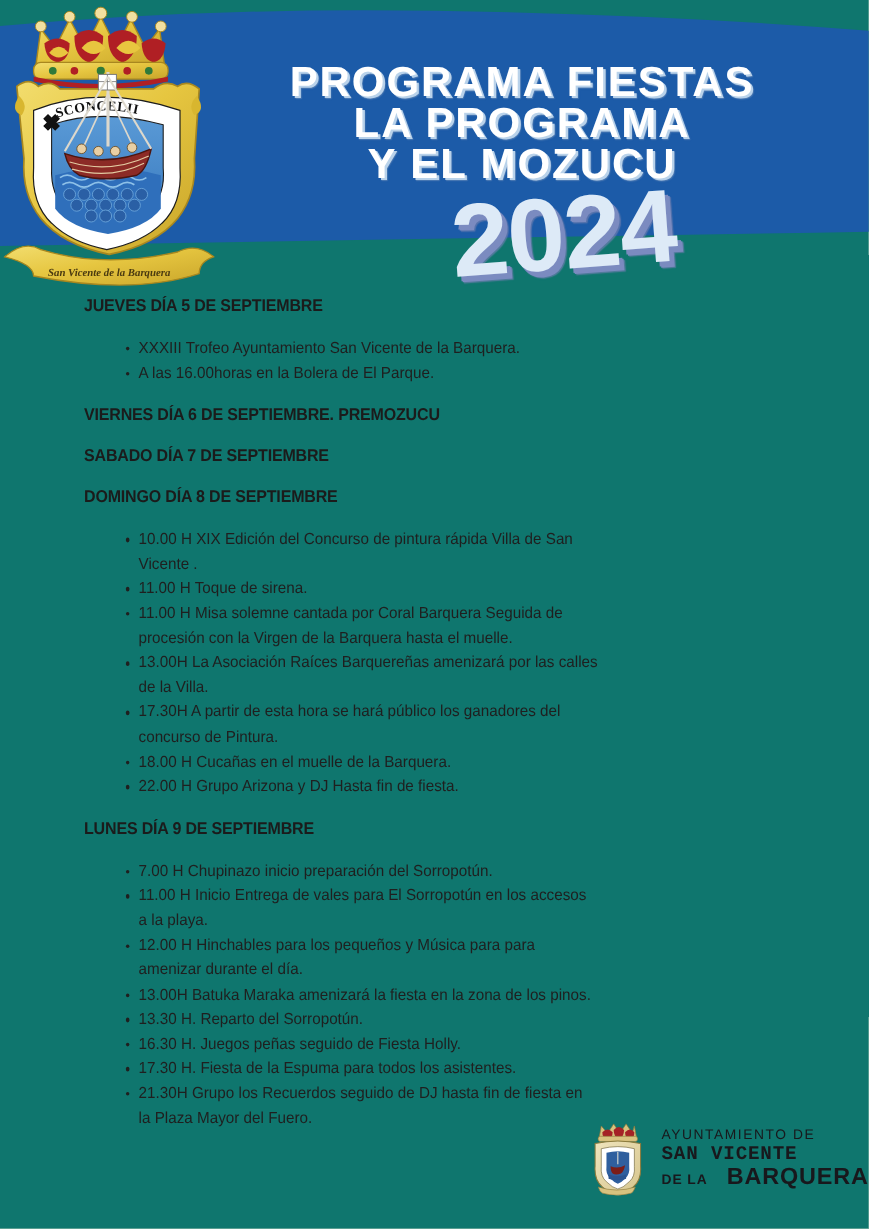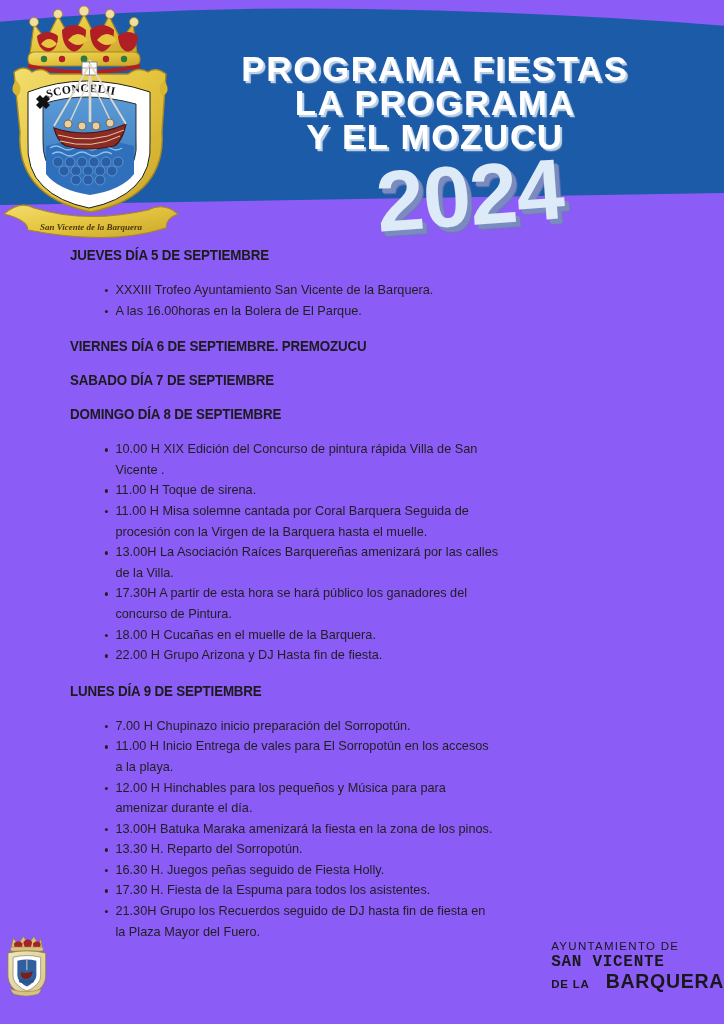--- a/index.html
+++ b/index.html
@@ -14,21 +14,21 @@
   body {
     font-family: "Liberation Sans", sans-serif;
     background: #fdf4e3;
     position: relative;
   }
 
   .poster {
     position: relative;
     width: 724px;
     height: 1024px;
-    background: #8b5cf6;
+    background: #0f766e;
     overflow: hidden;
   }
 
   
   .header {
     position: absolute;
     left: 0; top: 0;
     width: 724px;
     height: 215px;
   }
@@ -151,21 +151,21 @@
   }
 
   
   .footer {
     position: absolute;
     left: 0;
     bottom: 28px;
     width: 724px;
     display: flex;
     align-items: center;
-    justify-content: space-between;
+    justify-content: flex-end;
     gap: 11px;
   }
 
   .footer-crest { width: 52px; height: 62px; flex: 0 0 auto; }
 
   .footer-text {
     display: flex;
     flex-direction: column;
     justify-content: center;
     line-height: 1;

